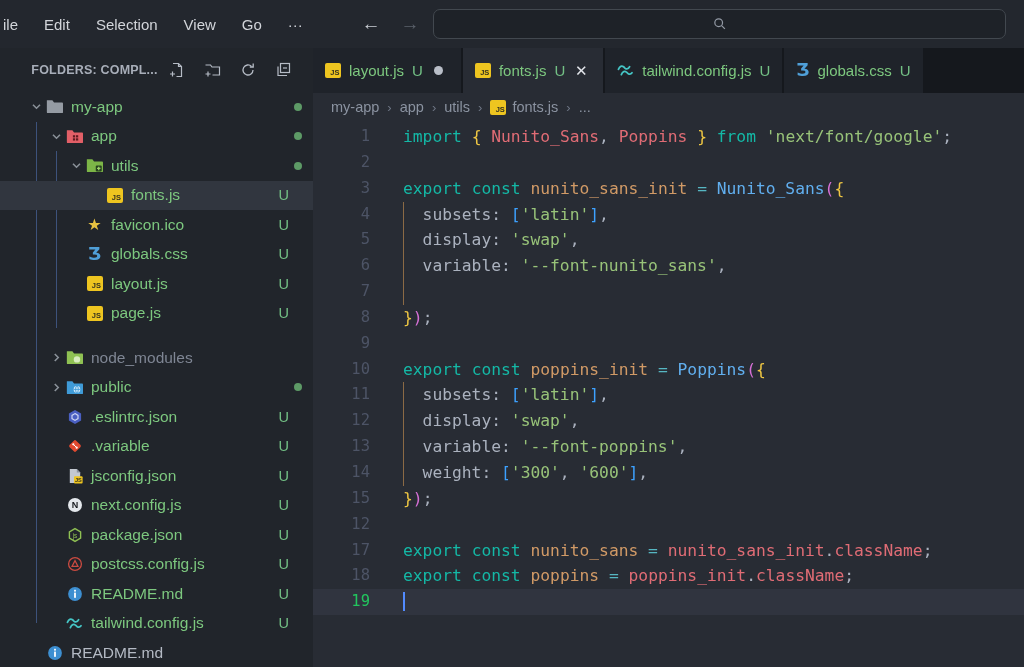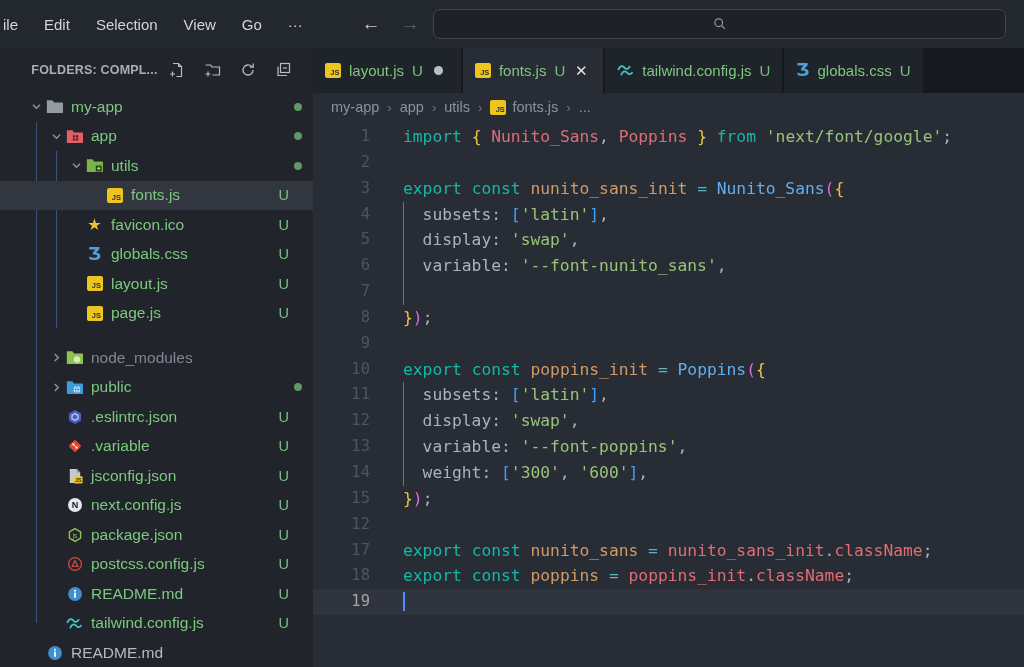--- a/index.html
+++ b/index.html
@@ -440,16 +440,16 @@
         <div class="line"><span class="ln">9</span><span class="lc"></span></div>
         <div class="line"><span class="ln">10</span><span class="lc"><span class="kw">export</span><span class="fg"> </span><span class="kw">const</span><span class="fg"> </span><span class="tan">poppins_init</span><span class="fg"> </span><span class="cyan">=</span><span class="fg"> </span><span class="blue">Poppins</span><span class="pink">(</span><span class="gold">{</span></span></div>
         <div class="line g"><span class="ln">11</span><span class="lc"><span class="fg">  subsets: </span><span class="sq">[</span><span class="str">'latin'</span><span class="sq">]</span><span class="fg">,</span></span></div>
         <div class="line g"><span class="ln">12</span><span class="lc"><span class="fg">  display: </span><span class="str">'swap'</span><span class="fg">,</span></span></div>
         <div class="line g"><span class="ln">13</span><span class="lc"><span class="fg">  variable: </span><span class="str">'--font-poppins'</span><span class="fg">,</span></span></div>
         <div class="line g"><span class="ln">14</span><span class="lc"><span class="fg">  weight: </span><span class="sq">[</span><span class="str">'300'</span><span class="fg">, </span><span class="str">'600'</span><span class="sq">]</span><span class="fg">,</span></span></div>
         <div class="line"><span class="ln">15</span><span class="lc"><span class="gold">}</span><span class="pink">)</span><span class="fg">;</span></span></div>
         <div class="line"><span class="ln">12</span><span class="lc"></span></div>
         <div class="line"><span class="ln">17</span><span class="lc"><span class="kw">export</span><span class="fg"> </span><span class="kw">const</span><span class="fg"> </span><span class="tan">nunito_sans</span><span class="fg"> </span><span class="cyan">=</span><span class="fg"> </span><span class="red">nunito_sans_init</span><span class="fg">.</span><span class="red">className</span><span class="fg">;</span></span></div>
         <div class="line"><span class="ln">18</span><span class="lc"><span class="kw">export</span><span class="fg"> </span><span class="kw">const</span><span class="fg"> </span><span class="tan">poppins</span><span class="fg"> </span><span class="cyan">=</span><span class="fg"> </span><span class="red">poppins_init</span><span class="fg">.</span><span class="red">className</span><span class="fg">;</span></span></div>
-        <div class="line cur"><span class="ln" style="color: #a3a3a3;">19</span><span class="lc"><span class="caret"></span></span></div>
+        <div class="line cur"><span class="ln" style="color: #22c55e;">19</span><span class="lc"><span class="caret"></span></span></div>
       </div>
   </div>
 </div>
 
 </body></html>

